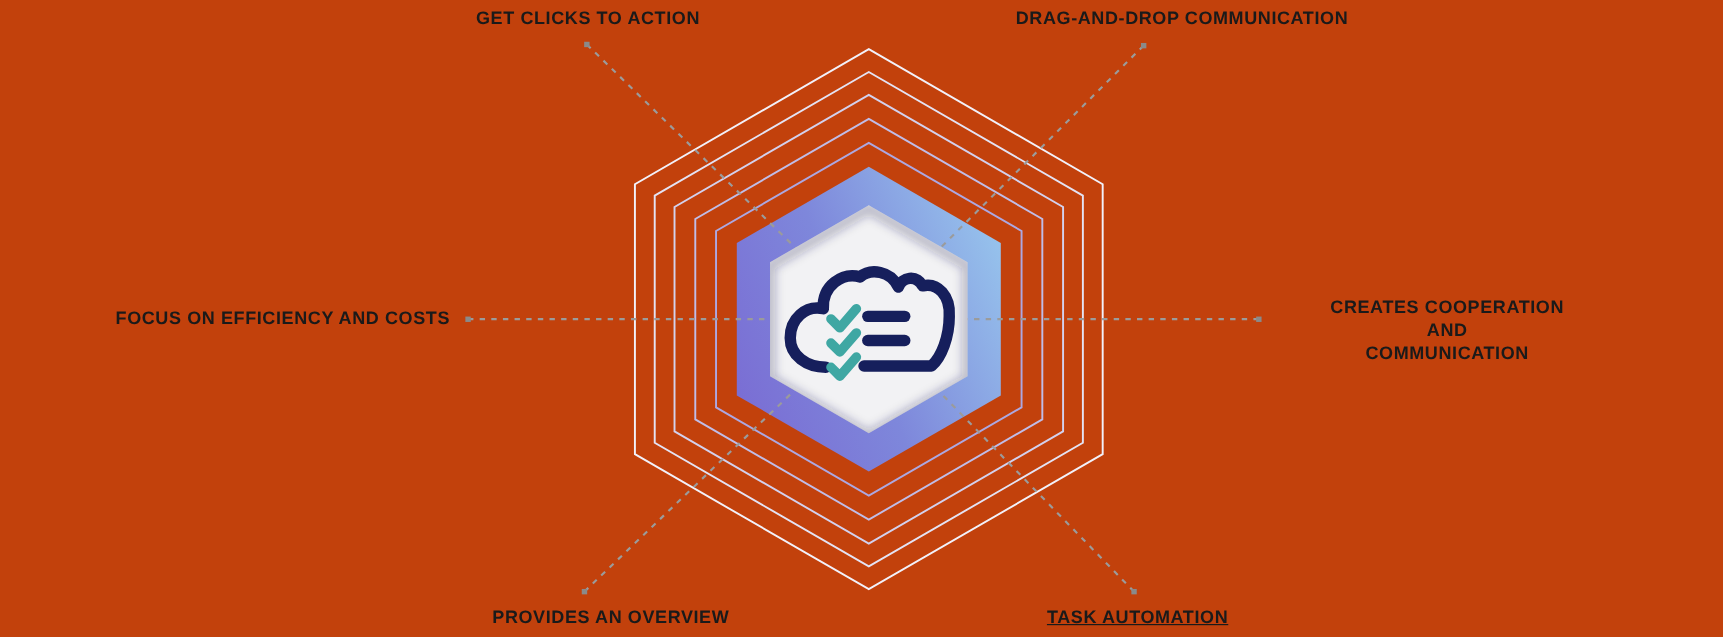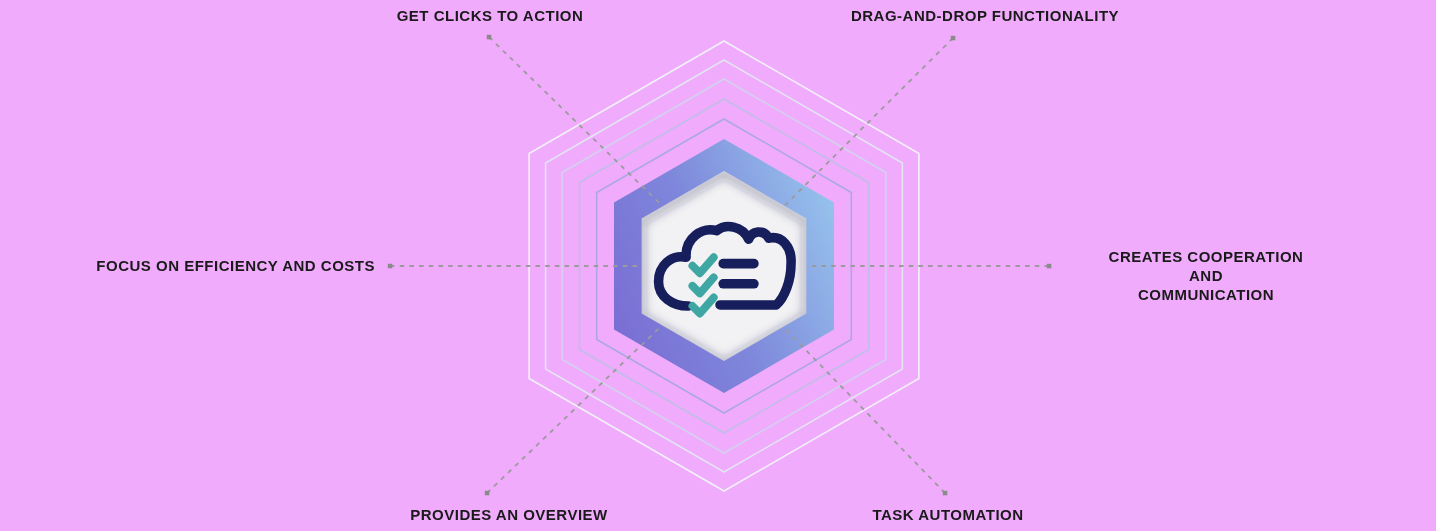--- a/index.html
+++ b/index.html
@@ -1,20 +1,20 @@
 <!DOCTYPE html>
 <html><head>
 <meta charset="utf-8">
 <style>
   html, body { margin: 0; padding: 0; background: #ffffff; }
   .canvas {
     position: relative;
     width: 1436px;
     height: 531px;
-    background: #f0abfc;
+    background: #c2410c;
     overflow: hidden;
     font-family: "Liberation Sans", sans-serif;
   }
   .diagram-svg { position: absolute; left: 0; top: 0; }
   .label {
     position: absolute;
     font-size: 15px;
     font-weight: bold;
     letter-spacing: 0.5px;
     color: #1a1a1a;
@@ -88,24 +88,24 @@
       <g stroke-width="7.5" stroke="#3fa7a3">
         <path d="M 41,46 L 48,53 L 61,38"></path>
         <path d="M 41,65 L 48,72 L 61,57"></path>
         <path d="M 41,84 L 48,91 L 61,76"></path>
       </g>
     </g>
   </svg>
 
   <div class="label centered" style="left:490px; top:7px;">GET CLICKS TO ACTION</div>
 
-  <div class="label centered" style="left:985px; top:7px;">DRAG-AND-DROP FUNCTIONALITY</div>
+  <div class="label centered" style="left:985px; top:7px;">DRAG-AND-DROP COMMUNICATION</div>
 
   <div class="label right-aligned" style="right:1061px; top:257px;">FOCUS ON EFFICIENCY AND COSTS</div>
 
   <div class="label centered two-line" style="left:1190px; top:247px;">CREATES COOPERATION AND
 COMMUNICATION</div>
 
   <div class="label centered" style="left:497px; top:506px;margin-left:12px;">PROVIDES AN OVERVIEW</div>
 
-  <div class="label centered" style="left:948px; top:506px;">TASK AUTOMATION</div>
+  <div class="label centered" style="left:948px; top:506px;text-decoration:underline;">TASK AUTOMATION</div>
 
 </div>
 
 </body></html>

